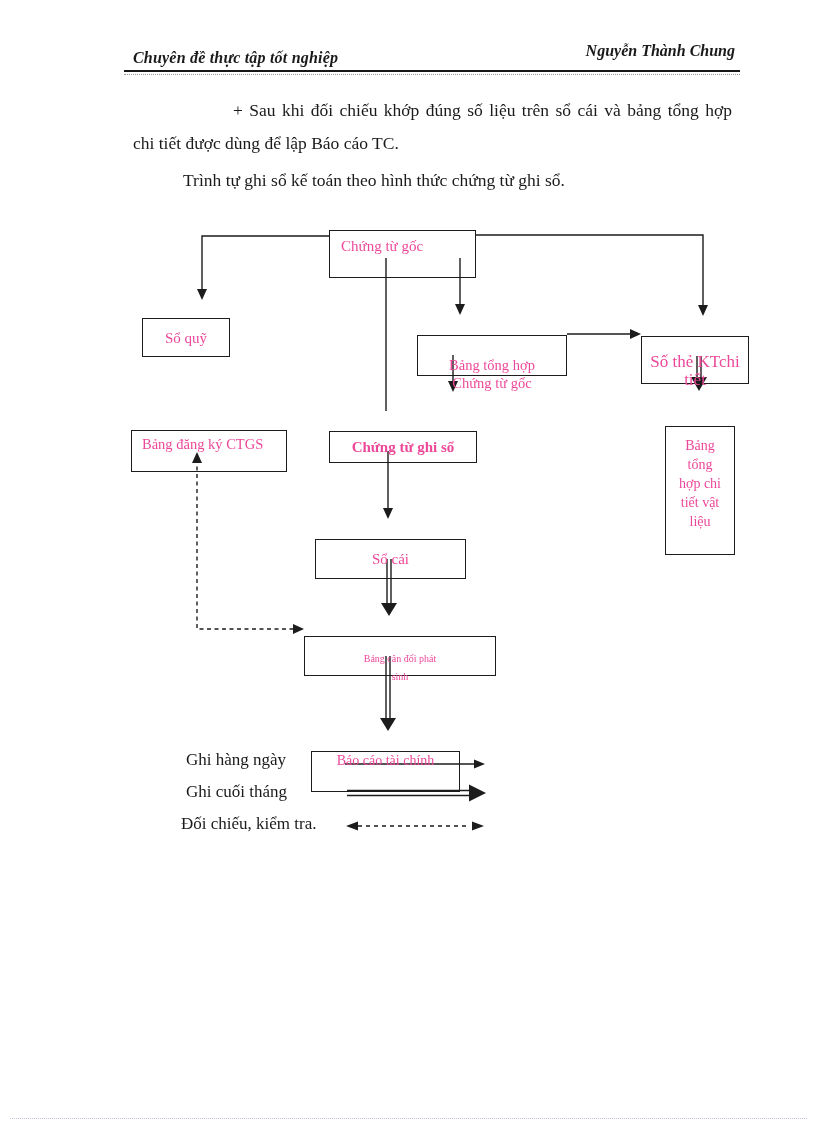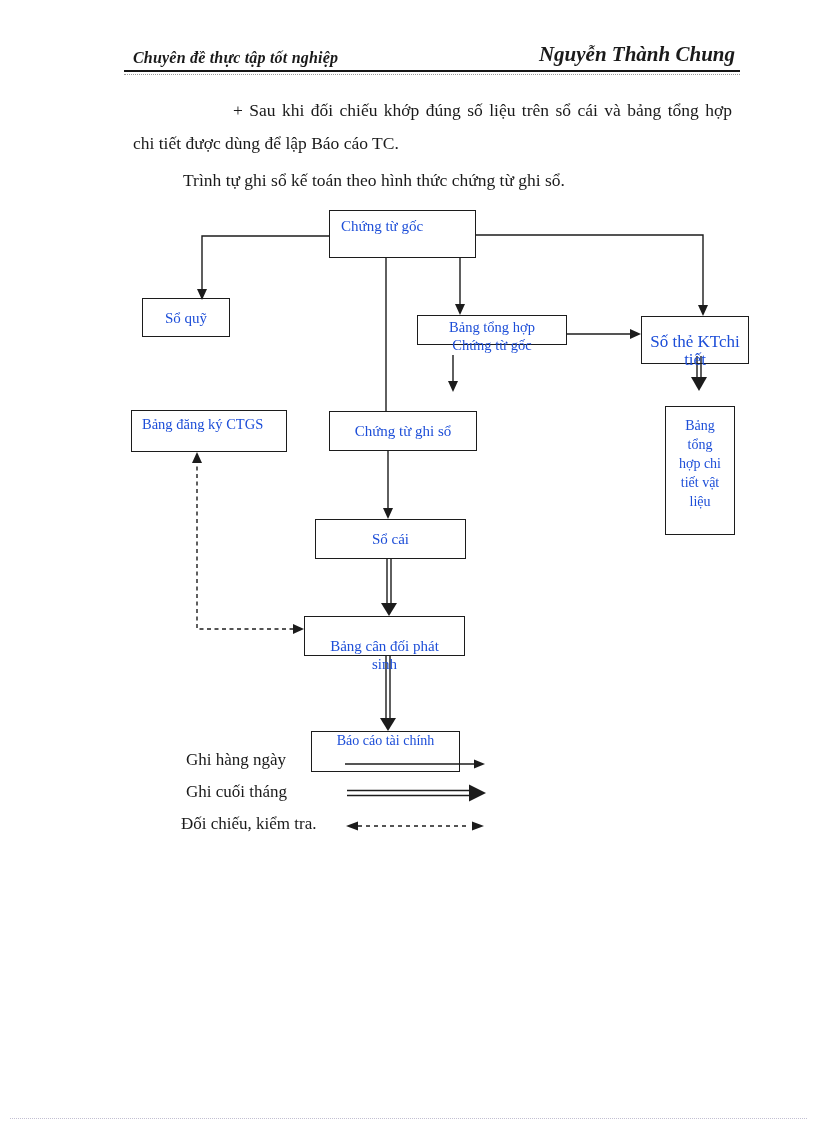--- a/index.html
+++ b/index.html
@@ -4,32 +4,32 @@
 <style>
   html,body{margin:0;padding:0;background:#fff;}
   .page{
     position:relative;width:816px;height:1123px;background:#ffffff;
     font-family:"Liberation Serif","DejaVu Serif",serif;color:#1a1a1a;
     overflow:hidden;
   }
   .abs{position:absolute;}
   
   .hdr-left{left:133px;top:49px;font-size:16px;font-style:italic;font-weight:600;letter-spacing:.2px;}
-  .hdr-right{right:81px;top:42px;font-size:21px;font-style:italic;font-weight:bold;}
+  .hdr-right{right:81px;top:42px;font-size:16px;font-style:italic;font-weight:bold;}
   .hdr-rule{left:124px;top:70px;width:616px;height:0;border-top:2px solid #161616;}
   .hdr-rule2{left:124px;top:74px;width:616px;height:0;border-top:1px dotted #9a9a9a;}
   
   .para{font-size:17.5px;white-space:nowrap;}
   .p1a{left:233px;top:100px;width:499px;white-space:normal;text-align:justify;text-align-last:justify;}
   .p1b{left:133px;top:133px;}
   .p2{left:183px;top:170px;}
   
   .box{
     position:absolute;border:1.5px solid #1c1c1c;background:transparent;
-    font-size:15px;line-height:18px;color:#1d4ed8;box-sizing:border-box;z-index:2;
+    font-size:15px;line-height:18px;color:#ec4899;box-sizing:border-box;z-index:2;margin-top:20px;
   }
   .box .bl{display:block;text-align:center;}
   .ctr{display:flex;align-items:center;justify-content:center;text-align:center;}
   .svg-layer{position:absolute;left:0;top:0;z-index:1;}
   
   .legend-label{font-size:17px;white-space:nowrap;}
   
   .sec-head{left:233px;top:847px;font-size:19px;font-weight:bold;white-space:nowrap;}
   .sec-head .tp{text-decoration:underline;}
   .bottom-dots{left:10px;top:1118px;width:797px;height:0;border-top:1px dotted #c2bfd2;}
@@ -115,51 +115,51 @@
   </svg>
 
   <div class="box" style="left:329px;top:210px;width:147px;height:48px;padding:6px 0 0 11px;">
     <span>Chứng từ gốc</span>
   </div>
 
   <div class="box ctr" style="left:142px;top:298px;width:88px;height:39px;">
     <span>Sổ quỹ</span>
   </div>
 
-  <div class="box" style="left:417px;top:315px;width:150px;height:30px;padding-top:2px;font-size:14.5px;">
+  <div class="box" style="left:417px;top:315px;width:150px;height:41px;padding-top:20px;font-size:14.5px;">
     <span class="bl">Bảng tổng hợp</span>
     <span class="bl">Chứng từ gốc</span>
   </div>
 
   <div class="box" style="left:641px;top:316px;width:108px;height:48px;padding-top:16px;font-size:17px;">
     <span class="bl">Số thẻ KTchi</span>
     <span class="bl">tiết</span>
   </div>
 
   <div class="box" style="left:131px;top:410px;width:156px;height:42px;padding:4px 0 0 10px;font-size:14.5px;">
     <span>Bảng đăng ký CTGS</span>
   </div>
 
-  <div class="box ctr" style="left:329px;top:411px;width:148px;height:40px;">
+  <div class="box ctr" style="left:329px;top:411px;width:148px;height:32px;font-weight:bold;">
     <span>Chứng từ ghi sổ</span>
   </div>
 
   <div class="box" style="left:665px;top:406px;width:70px;height:129px;padding-top:9px;font-size:14px;line-height:19px;">
     <span class="bl">Bảng</span>
     <span class="bl">tổng</span>
     <span class="bl">hợp chi</span>
     <span class="bl">tiết vật</span>
     <span class="bl">liệu</span>
   </div>
 
   <div class="box ctr" style="left:315px;top:519px;width:151px;height:40px;">
     <span>Sổ cái</span>
   </div>
 
-  <div class="box" style="left:304px;top:616px;width:161px;height:40px;padding-top:20px;font-size:15px;">
+  <div class="box" style="left:304px;top:616px;width:192px;height:40px;padding-top:13px;font-size:10px;">
     <span class="bl">Bảng cân đối phát</span>
     <span class="bl">sinh</span>
   </div>
 
   <div class="box" style="left:311px;top:731px;width:149px;height:41px;padding-top:0;font-size:14px;text-align:center;">
     <span>Báo cáo tài chính</span>
   </div>
 
   <div class="abs legend-label" style="left:186px;top:750px;">Ghi hàng ngày</div>
   <div class="abs legend-label" style="left:186px;top:782px;">Ghi cuối tháng</div>

